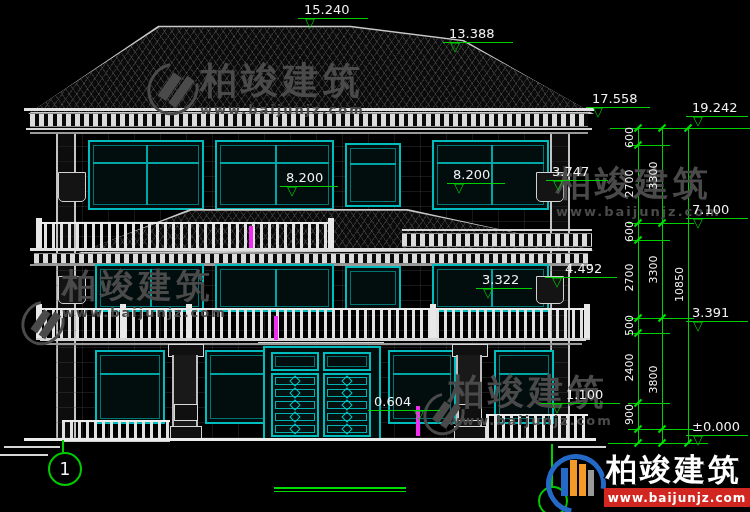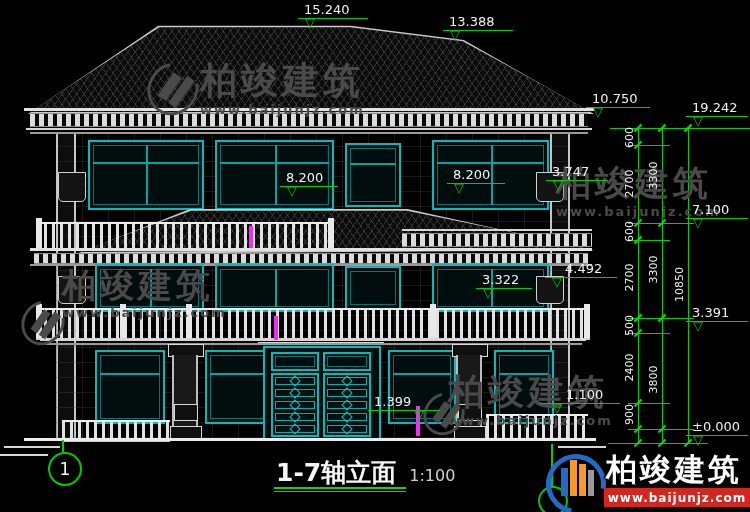--- a/index.html
+++ b/index.html
@@ -203,26 +203,26 @@
   <div class="hline" style="left:558px;top:446px;width:48px;height:2px;"></div>
 
   <div class="magenta" style="left:249px;top:226px;height:22px;"></div>
   <div class="magenta" style="left:274px;top:316px;height:24px;"></div>
   <div class="magenta" style="left:416px;top:406px;height:30px;"></div>
 
   <div class="lvl" style="left:298px;top:18px;width:70px;">
     <span class="lvl-t">15.240</span>
       <span class="lvl-tri">▽</span>
     </div>
-  <div class="lvl" style="left:443px;top:30px;width:70px;">
+  <div class="lvl" style="left:443px;top:42px;width:70px;">
     <span class="lvl-t">13.388</span>
       <span class="lvl-tri">▽</span>
     </div>
   <div class="lvl" style="left:586px;top:107px;width:64px;">
-    <span class="lvl-t">10.750</span>
+    <span class="lvl-t">17.558</span>
       <span class="lvl-tri">▽</span>
     </div>
   <div class="lvl" style="left:686px;top:116px;width:62px;">
     <span class="lvl-t">19.242</span>
       <span class="lvl-tri">▽</span>
     </div>
   <div class="lvl" style="left:546px;top:180px;width:62px;">
     <span class="lvl-t">3.747</span>
       <span class="lvl-tri">▽</span>
     </div>
@@ -248,21 +248,21 @@
     </div>
   <div class="lvl" style="left:686px;top:321px;width:62px;">
     <span class="lvl-t">3.391</span>
       <span class="lvl-tri">▽</span>
     </div>
   <div class="lvl" style="left:540px;top:403px;width:80px;">
     <span class="lvl-t" style="left:26px;">1.100</span>
       <span class="lvl-tri" style="left:12px;">▽</span>
     </div>
   <div class="lvl" style="left:368px;top:410px;width:72px;">
-    <span class="lvl-t">1.399</span>
+    <span class="lvl-t">0.604</span>
       <span class="lvl-tri" style="left:46px;">▽</span>
     </div>
   <div class="lvl" style="left:686px;top:435px;width:62px;">
     <span class="lvl-t">±0.000</span>
       <span class="lvl-tri">▽</span>
     </div>
 
   <div class="gline" style="left:638px;top:128px;width:1px;height:315px;"></div>
   <div class="gline" style="left:662px;top:128px;width:1px;height:315px;"></div>
   <div class="gline" style="left:688px;top:128px;width:1px;height:315px;"></div>
@@ -306,24 +306,20 @@
   <div class="dimv" style="left:631px;top:373px;">3800</div>
   <div class="dimv" style="left:657px;top:278px;">10850</div>
 
   <div class="gline" style="left:62px;top:440px;width:2px;height:12px;"></div>
   <div class="bubble" style="left:48px;top:452px;width:30px;height:30px;">
     <span>1</span>
     </div>
   <div class="gline" style="left:551px;top:444px;width:2px;height:44px;"></div>
   <div class="bubble" style="left:538px;top:486px;width:26px;height:26px;z-index:5;"></div>
 
-  <div id="title-block" style="left:276px;top:456px;">
-    <span style="font-size:25px;font-weight:bold;">1-7轴立面</span>
-    <span style="font-size:16px;color:#cfcfcf;margin-left:8px;">1:100</span>
-  </div>
   <div class="gline" style="left:274px;top:487px;width:132px;height:2px;background:#00dd00;z-index:6;"></div>
   <div class="gline" style="left:274px;top:491px;width:132px;height:1px;background:#00dd00;z-index:6;"></div>
 
   <div class="wm-icon" style="left:148px;top:62px;width:44px;height:48px;"></div>
   <div class="wm" style="left:200px;top:62px;">
     <div class="wm-brand" style="font-size:37px;">柏竣建筑</div>
     <div class="wm-url" style="font-size:13px;margin-top:3px;">www.baijunjz.com</div>
   </div>
   <div class="wm-icon" style="left:22px;top:300px;width:36px;height:40px;"></div>
   <div class="wm" style="left:62px;top:268px;">

